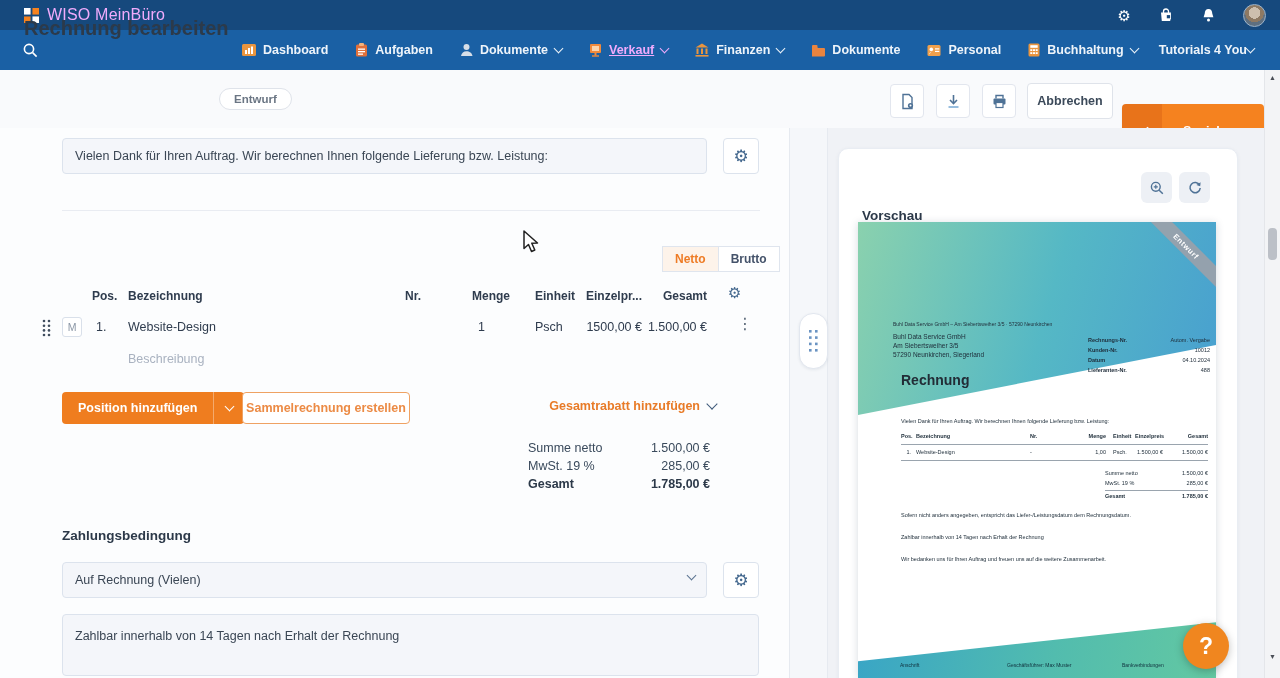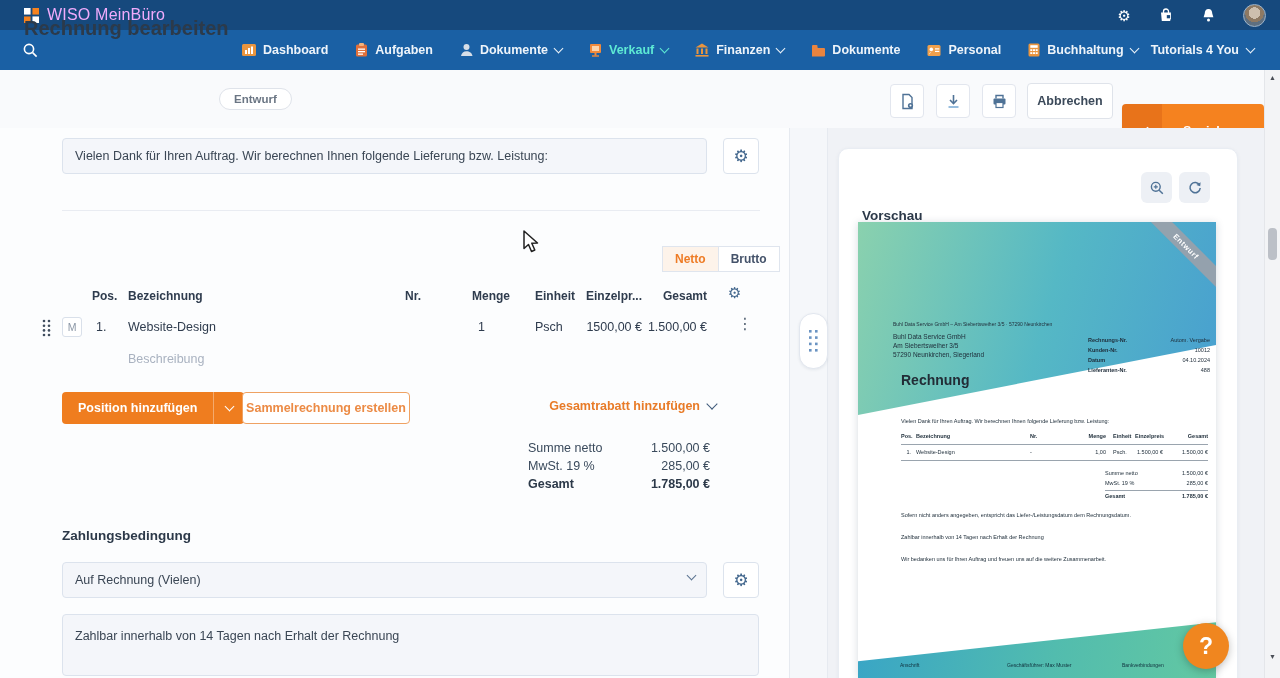--- a/index.html
+++ b/index.html
@@ -14,23 +14,23 @@
   .brand-name{color:#f0abfc;font-size:16px;font-weight:400;letter-spacing:.2px;}
   .top-icons{position:absolute;right:14px;top:0;height:30px;display:flex;align-items:center;gap:27px;}
   .top-glyph{color:#fff;font-size:15px;line-height:1;}
   .avatar{width:21px;height:21px;border-radius:50%;background:radial-gradient(circle at 50% 38%,#cdbfae 0 34%,#8d7963 35% 55%,#5e6f80 56%);border:1px solid #9db3c8;}
 
   
   .navbar{position:absolute;left:0;top:30px;width:1280px;height:40px;background:#1a60a4;}
   .nav-search{position:absolute;left:22px;top:0;height:40px;display:flex;align-items:center;}
   .nav-menu{position:absolute;left:242px;top:0;height:40px;display:flex;align-items:center;gap:27px;}
   .nav-item{display:flex;align-items:center;gap:7px;color:#eef4fa;font-size:12.5px;font-weight:600;cursor:default;white-space:nowrap;}
-  .nav-item.active{color:#5eead4;}
+  .nav-item.active{color:#f0abfc;text-decoration:underline;}
   .chev{display:inline-block;width:6px;height:6px;border-right:1.6px solid currentColor;border-bottom:1.6px solid currentColor;transform:rotate(45deg);margin-top:-4px;}
-  .nav-account{position:absolute;right:26px;top:0;height:40px;display:flex;align-items:center;gap:8px;color:#eef4fa;font-size:12.5px;font-weight:600;}
+  .nav-account{position:absolute;right:26px;top:0;height:40px;display:flex;align-items:center;gap:0;color:#eef4fa;font-size:12.5px;font-weight:600;}
 
   
   .page-header{position:absolute;left:0;top:70px;width:1280px;height:58px;background:#f9fafc;border-bottom:1px solid #e4e8ee;}
   .page-title{position:absolute;left:24px;top:17px;font-size:20px;font-weight:700;color:#2c3a4a;}
   .status-badge{position:absolute;left:219px;top:88px;padding:4px 14px;border:1px solid #dfe3ea;border-radius:14px;background:#fff;color:#6b7684;font-size:11.5px;font-weight:600;}
   .ibtn{position:absolute;width:34px;height:34px;background:#fff;border:1px solid #e2e6ee;border-radius:4px;display:flex;align-items:center;justify-content:center;box-sizing:border-box;}
   .btn-cancel{position:absolute;left:1027px;top:83px;width:86px;height:36px;background:#fff;border:1px solid #dfe3ea;border-radius:4px;color:#3c4a5a;font-size:12.5px;font-weight:600;display:flex;align-items:center;justify-content:center;box-sizing:border-box;}
   .btn-save{position:absolute;left:1122px;top:83px;height:53px;border-radius:4px;overflow:hidden;display:flex;box-shadow:0 1px 2px rgba(0,0,0,.08);margin-top:21px;}
   .btn-save .seg-check{width:40px;background:#e8731a;display:flex;align-items:center;justify-content:center;}
   .btn-save .seg-label{background:#f5821f;color:#fff;font-size:12.5px;font-weight:700;display:flex;align-items:center;padding:0 21px;}

